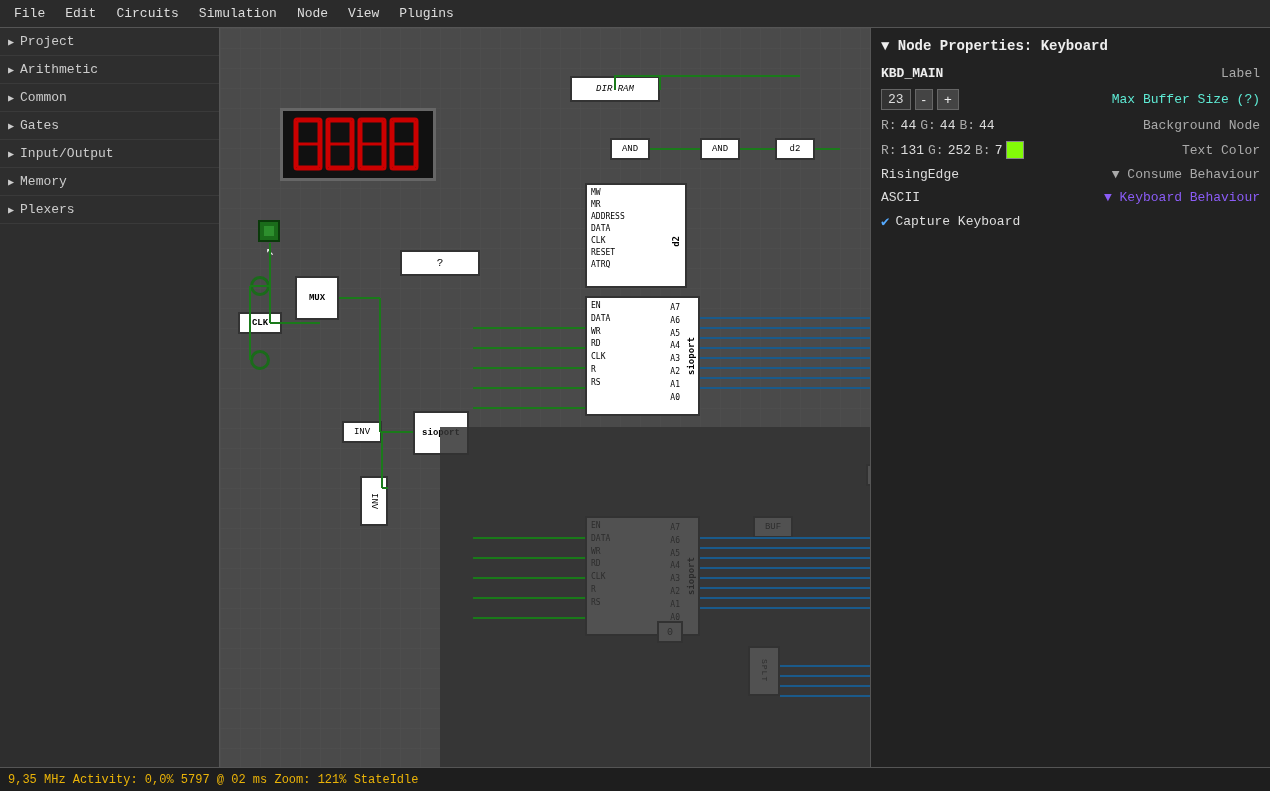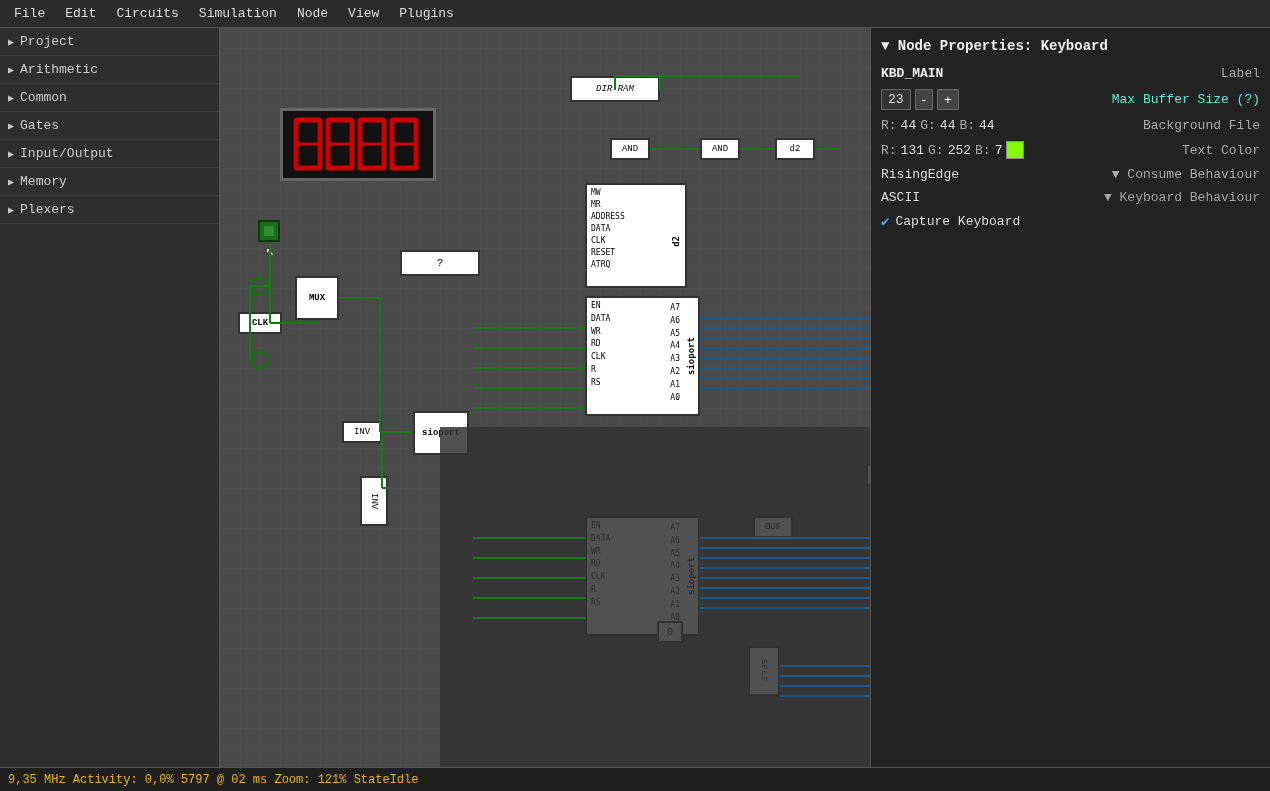--- a/index.html
+++ b/index.html
@@ -346,21 +346,21 @@
 
     <div class="prop-full-row">
       <div style="display:flex; align-items:center; gap:4px;">
         <span style="color:#aaa;">R:</span>
         <span>44</span>
         <span style="color:#aaa;">G:</span>
         <span>44</span>
         <span style="color:#aaa;">B:</span>
         <span>44</span>
       </div>
-      <span style="color:#aaa;">Background File</span>
+      <span style="color:#aaa;">Background Node</span>
     </div>
 
     <div class="prop-full-row">
       <div style="display:flex; align-items:center; gap:4px;">
         <span style="color:#aaa;">R:</span>
         <span>131</span>
         <span style="color:#aaa;">G:</span>
         <span>252</span>
         <span style="color:#aaa;">B:</span>
         <span>7</span>
@@ -369,21 +369,21 @@
       <span style="color:#aaa;">Text Color</span>
     </div>
 
     <div class="prop-full-row">
       <span>RisingEdge</span>
       <span style="color:#aaa; cursor:pointer;">▼ Consume Behaviour</span>
     </div>
 
     <div class="prop-full-row">
       <span>ASCII</span>
-      <span style="color:#a3a3a3; cursor:pointer;">▼ Keyboard Behaviour</span>
+      <span style="color:#8b5cf6; cursor:pointer;">▼ Keyboard Behaviour</span>
     </div>
 
     <div class="checkbox-row">
       <span style="color:#5af; font-size:14px;">✔</span>
       <span style="cursor:pointer;">Capture Keyboard</span>
     </div>
   </div>
 
 </div>
 

